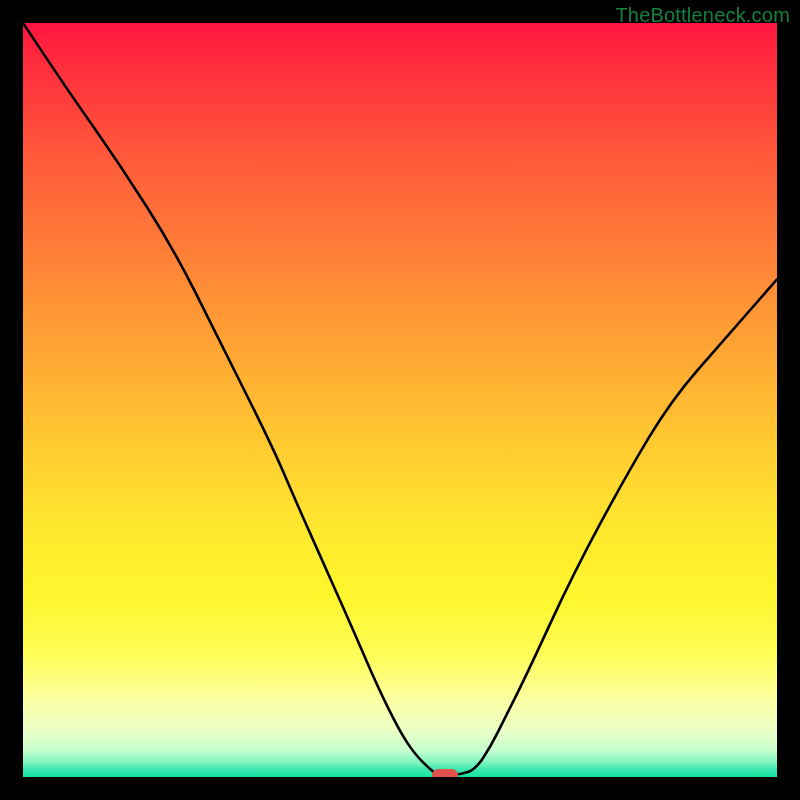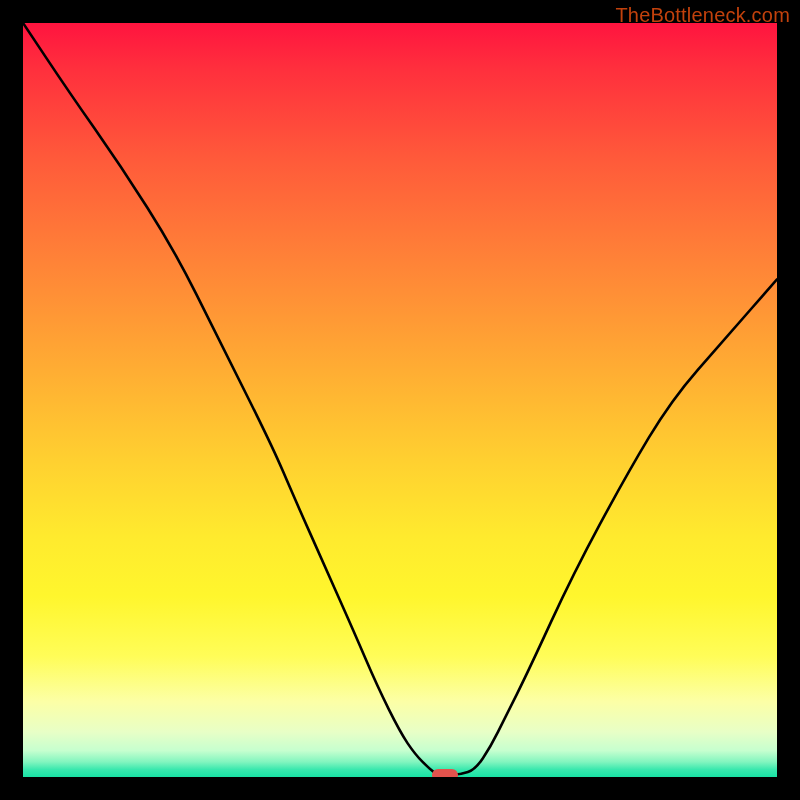--- a/index.html
+++ b/index.html
@@ -13,21 +13,21 @@
   .container {
     position: relative;
     width: 800px;
     height: 800px;
     background: #000;
   }
   .watermark {
     position: absolute;
     top: 4px;
     right: 10px;
-    color: #c2410c;
+    color: #15803d;
     font-size: 20px;
     font-weight: 500;
     letter-spacing: 0.2px;
     z-index: 10;
   }
   .plot-area {
     position: absolute;
     left: 23px;
     top: 23px;
     width: 754px;

